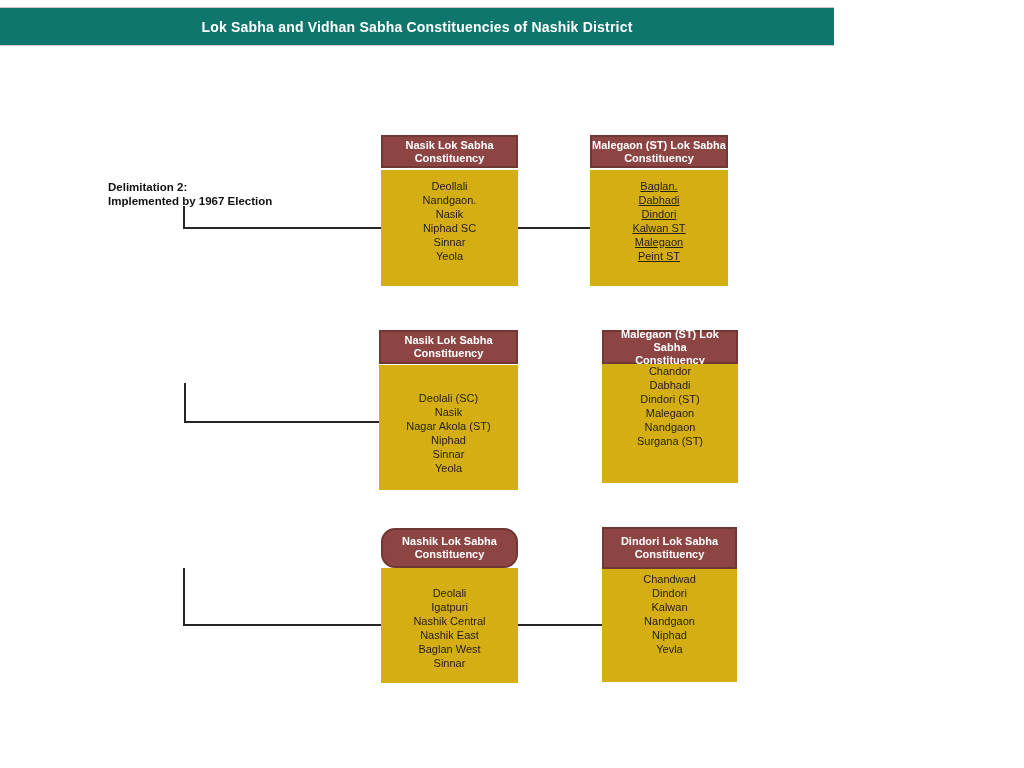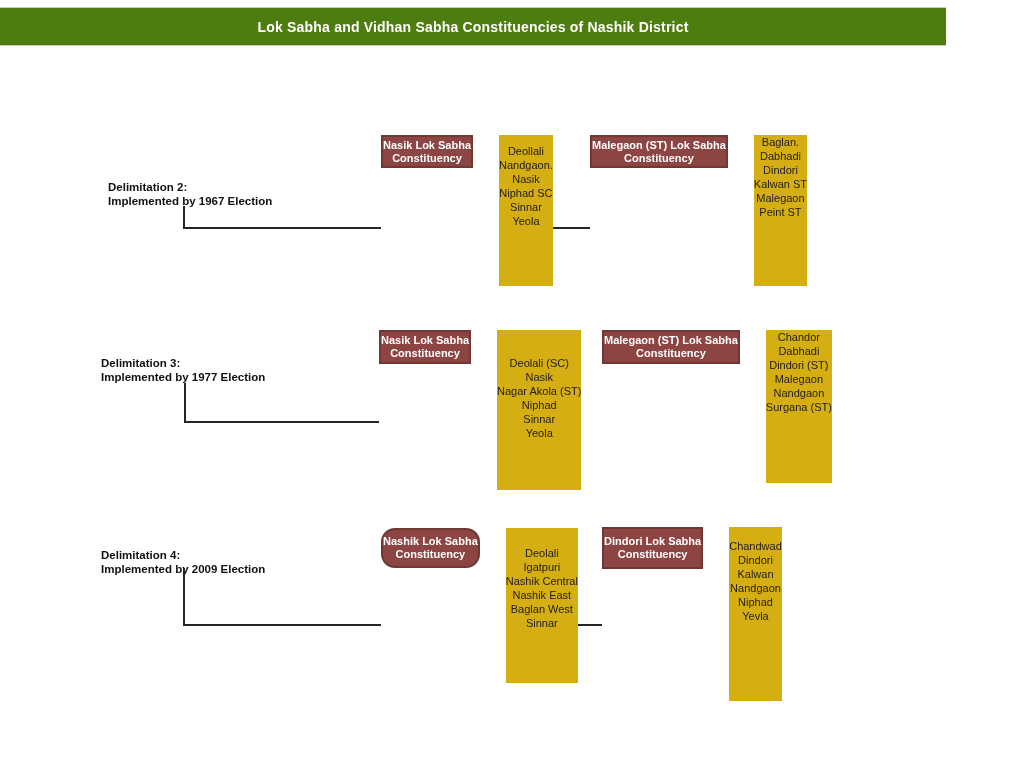--- a/index.html
+++ b/index.html
@@ -1,36 +1,36 @@
 <!DOCTYPE html>
 <html><head>
 <meta charset="utf-8">
 <style>
   html,body{margin:0;padding:0;background:#ffffff;}
   .page{
     position:relative;width:1024px;height:768px;background:#ffffff;overflow:hidden;
     font-family:"Liberation Sans",sans-serif;
   }
   .title-bar{
-    position:absolute;left:0;top:7px;width:946px;height:39px;
-    background:#4d7c0f;border-top:1px solid #d9c2c2;border-bottom:1px solid #d9c2c2;
+    position:absolute;left:0;top:7px;width:834px;height:39px;
+    background:#0f766e;border-top:1px solid #d9c2c2;border-bottom:1px solid #d9c2c2;
     box-sizing:border-box;display:flex;align-items:center;justify-content:center;
   }
   .title-bar .title{
     color:#ffffff;font-size:14px;font-weight:bold;letter-spacing:.2px;
   }
   .row-label{
     position:absolute;color:#111111;font-size:11.5px;font-weight:bold;line-height:14px;
     white-space:nowrap;
   }
   .line{position:absolute;background:#262626;}
   .line.h{height:2px;}
   .line.v{width:2px;}
   .box{
-    position:absolute;display:flex;flex-direction:row;box-sizing:border-box;gap:26px;
+    position:absolute;display:flex;flex-direction:column;box-sizing:border-box;
   }
   .box-header{
     flex:none;background:#8c4543;border:2px solid #713732;box-sizing:border-box;
     color:#ffffff;font-size:11px;font-weight:bold;line-height:13px;text-align:center;
     display:flex;flex-direction:column;align-items:center;justify-content:center;
   }
   .box-header.gap2{margin-bottom:2px;}
   .box-header.gap1{margin-bottom:1px;}
   .box-body{
     flex:1;background:#d5ae14;color:#262115;font-size:11px;line-height:14px;
@@ -68,34 +68,30 @@
       <div class="item">Sinnar</div>
       <div class="item">Yeola</div>
     </div>
   </div>
 
   <div class="box" style="left:590px;top:135px;width:138px;height:151px;">
     <div class="box-header gap2" style="height:33px;">
       <div>Malegaon (ST) Lok Sabha</div>
       <div>Constituency</div>
     </div>
-    <div class="box-body" style="">
+    <div class="box-body" style="padding-top:9px;text-decoration:underline;">
       <div class="item">Baglan.</div>
       <div class="item">Dabhadi</div>
       <div class="item">Dindori</div>
       <div class="item">Kalwan ST</div>
       <div class="item">Malegaon</div>
       <div class="item">Peint ST</div>
     </div>
   </div>
 
-  <div class="row-label" style="left:101px;top:356px;">
-    <div>Delimitation 3:</div>
-    <div>Implemented by 1977 Election</div>
-  </div>
   <div class="line v" style="left:184px;top:383px;height:40px;"></div>
   <div class="line h" style="left:184px;top:421px;width:195px;"></div>
 
   <div class="box" style="left:379px;top:330px;width:139px;height:160px;">
     <div class="box-header gap1" style="height:34px;">
       <div>Nasik Lok Sabha</div>
       <div>Constituency</div>
     </div>
     <div class="box-body" style="padding-top:26px;">
       <div class="item">Deolali (SC)</div>
@@ -115,49 +111,45 @@
     <div class="box-body" style="">
       <div class="item">Chandor</div>
       <div class="item">Dabhadi</div>
       <div class="item">Dindori (ST)</div>
       <div class="item">Malegaon</div>
       <div class="item">Nandgaon</div>
       <div class="item">Surgana (ST)</div>
     </div>
   </div>
 
-  <div class="row-label" style="left:101px;top:548px;">
-    <div>Delimitation 4:</div>
-    <div>Implemented by 2009 Election</div>
-  </div>
   <div class="line v" style="left:183px;top:568px;height:58px;"></div>
   <div class="line h" style="left:183px;top:624px;width:198px;"></div>
   <div class="line h" style="left:518px;top:624px;width:84px;"></div>
 
   <div class="box" style="left:381px;top:528px;width:137px;height:155px;">
     <div class="box-header" style="height:40px;border-radius:14px;">
       <div>Nashik Lok Sabha</div>
       <div>Constituency</div>
     </div>
     <div class="box-body" style="padding-top:18px;">
       <div class="item">Deolali</div>
       <div class="item">Igatpuri</div>
       <div class="item">Nashik Central</div>
       <div class="item">Nashik East</div>
       <div class="item">Baglan West</div>
       <div class="item">Sinnar</div>
     </div>
   </div>
 
-  <div class="box" style="left:602px;top:527px;width:135px;height:174px;">
+  <div class="box" style="left:602px;top:527px;width:135px;height:155px;">
     <div class="box-header" style="height:42px;">
       <div>Dindori Lok Sabha</div>
       <div>Constituency</div>
     </div>
-    <div class="box-body" style="padding-top:12px;">
+    <div class="box-body" style="padding-top:3px;">
       <div class="item">Chandwad</div>
       <div class="item">Dindori</div>
       <div class="item">Kalwan</div>
       <div class="item">Nandgaon</div>
       <div class="item">Niphad</div>
       <div class="item">Yevla</div>
     </div>
   </div>
 
 </div>

